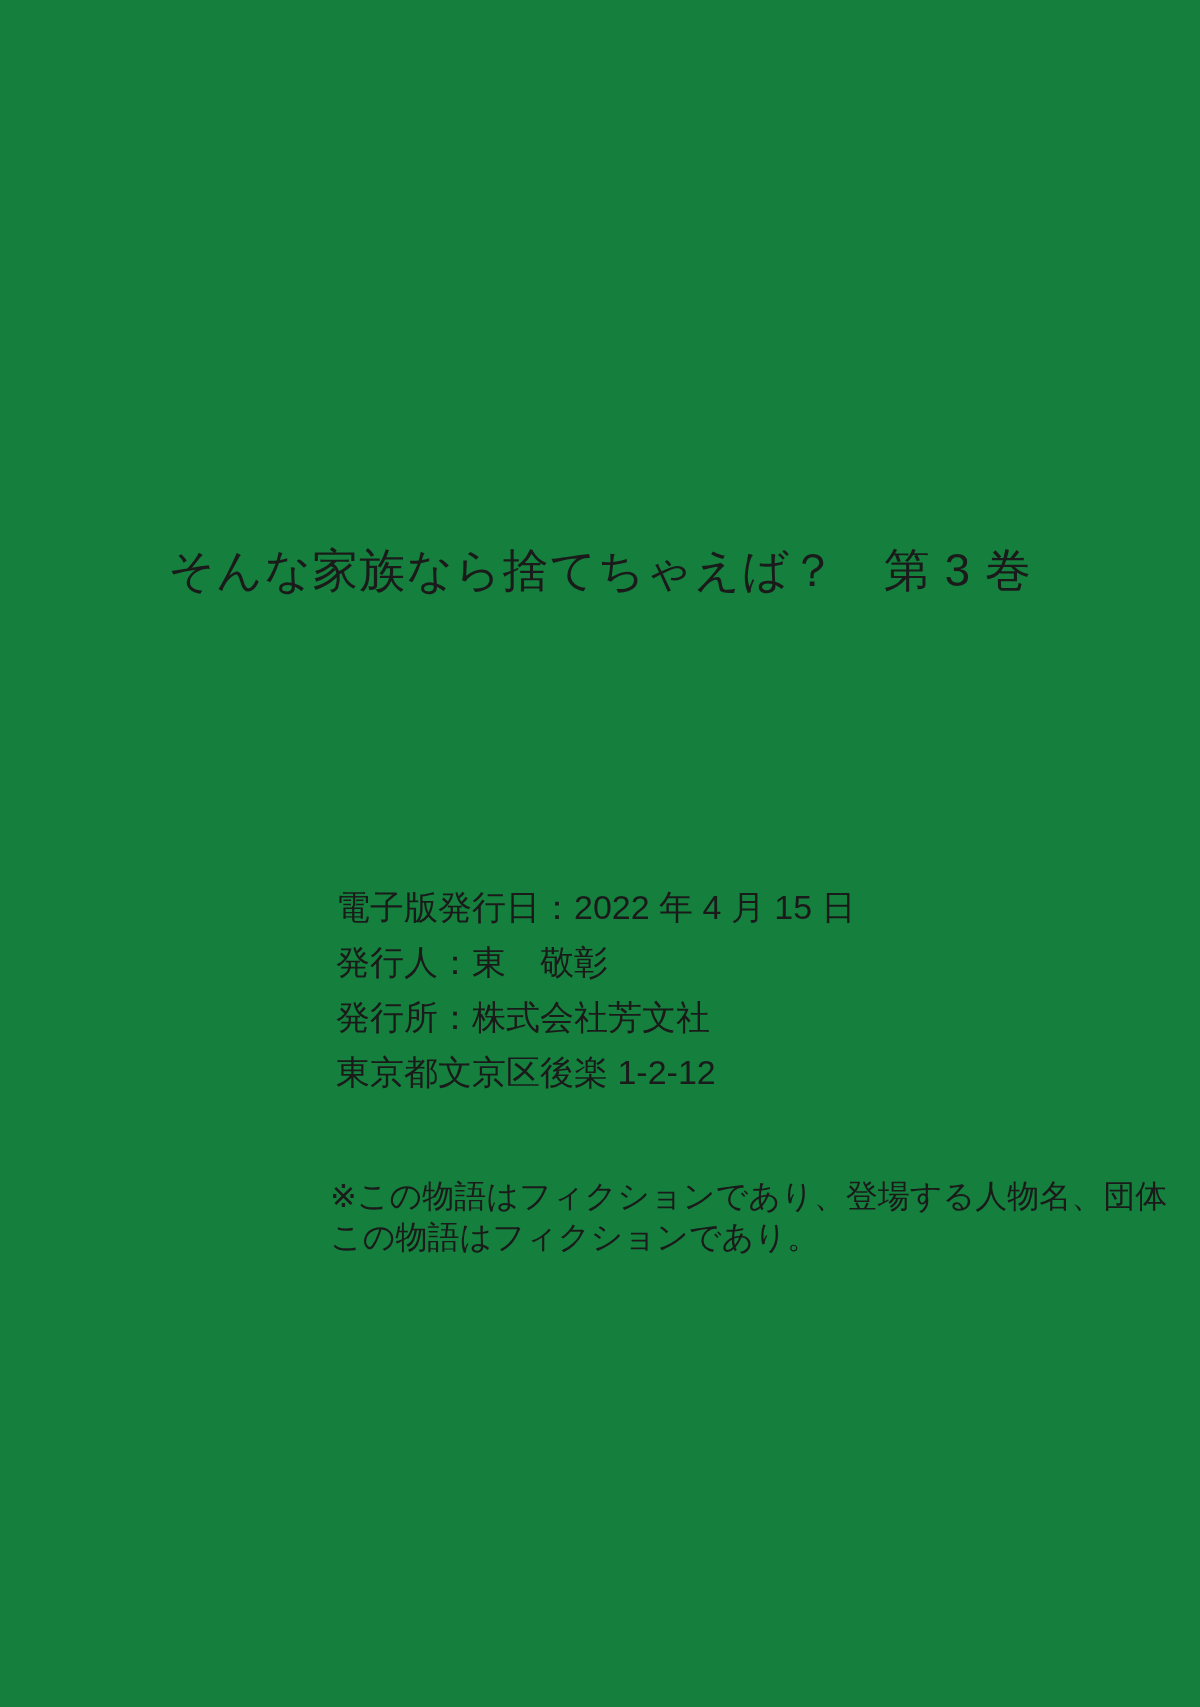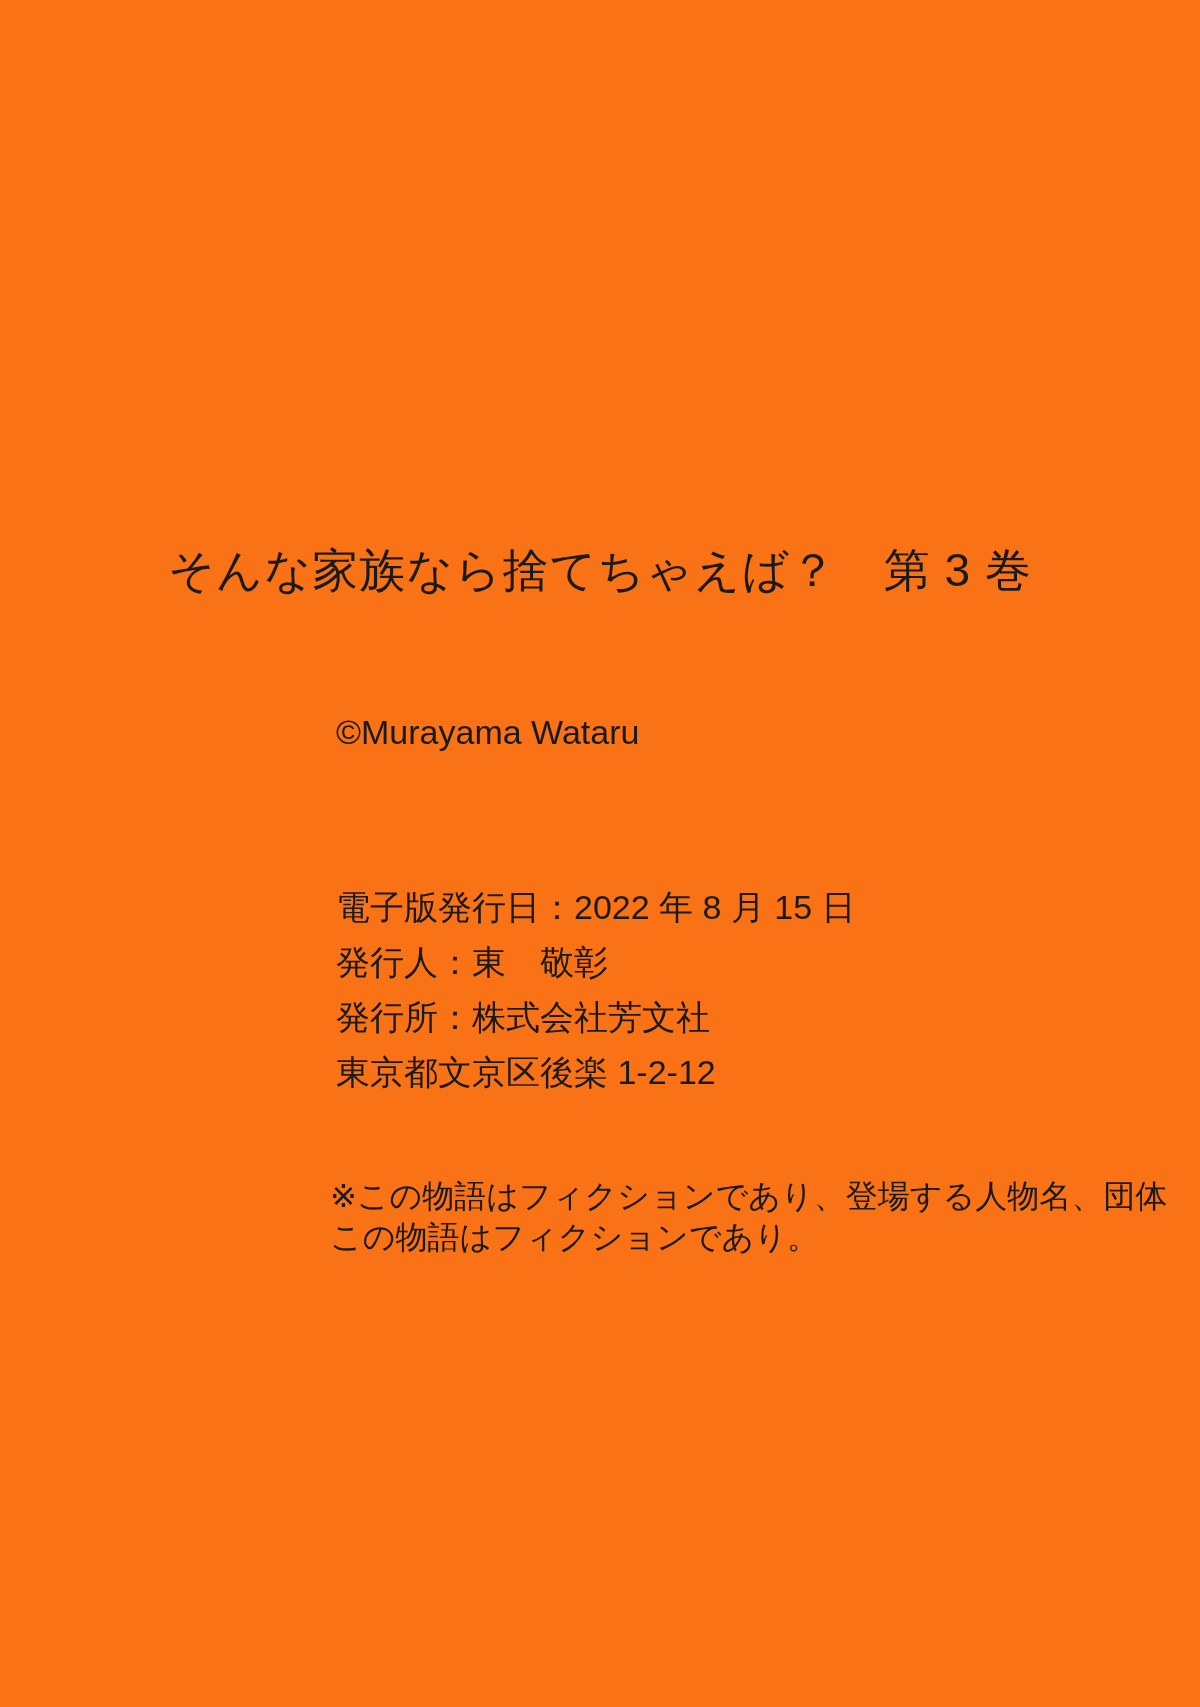--- a/index.html
+++ b/index.html
@@ -4,21 +4,21 @@
 <style>
   html, body {
     margin: 0;
     padding: 0;
     background: #ffffff;
   }
   .page {
     position: relative;
     width: 1200px;
     height: 1707px;
-    background: #f97316;
+    background: #15803d;
     font-family: "Liberation Sans", "DejaVu Sans", sans-serif;
     color: #1a1a1a;
     overflow: hidden;
   }
   .title {
     position: absolute;
     left: 0;
     top: 540px;
     width: 1200px;
     text-align: center;
@@ -56,25 +56,24 @@
   .line { white-space: pre; }
 </style>
 </head>
 <body>
 
 <div class="page">
 
   <div class="title">そんな家族なら捨てちゃえば？　第 3 巻</div>
 
   <div class="author-block">
-    <div class="line">©Murayama Wataru</div>
   </div>
 
   <div class="pub-block">
-    <div class="pub-line">電子版発行日：2022 年 8 月 15 日</div>
+    <div class="pub-line">電子版発行日：2022 年 4 月 15 日</div>
     <div class="pub-line">発行人：東　敬彰</div>
     <div class="pub-line">発行所：株式会社芳文社</div>
     <div class="pub-line pub-address">東京都文京区後楽 1-2-12</div>
   </div>
 
   <div class="disclaimer">
     <div class="line">※この物語はフィクションであり、登場する人物名、団体</div>
     <div class="line">この物語はフィクションであり。</div>
   </div>
 

